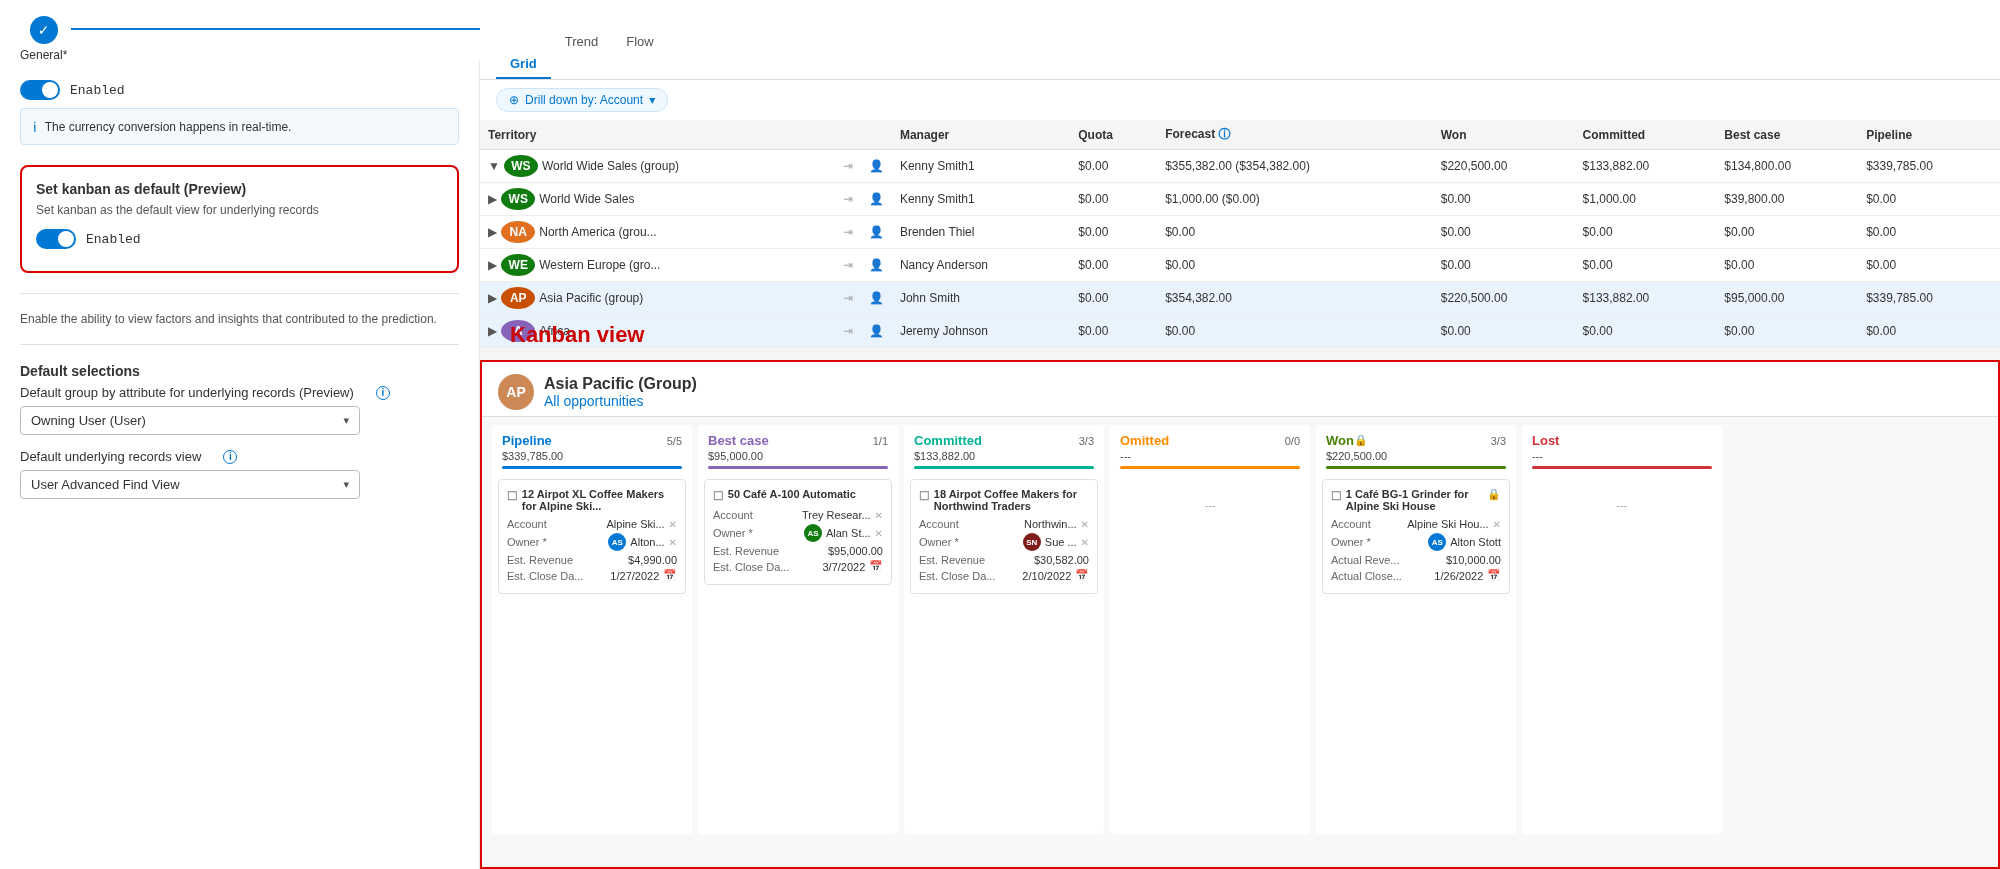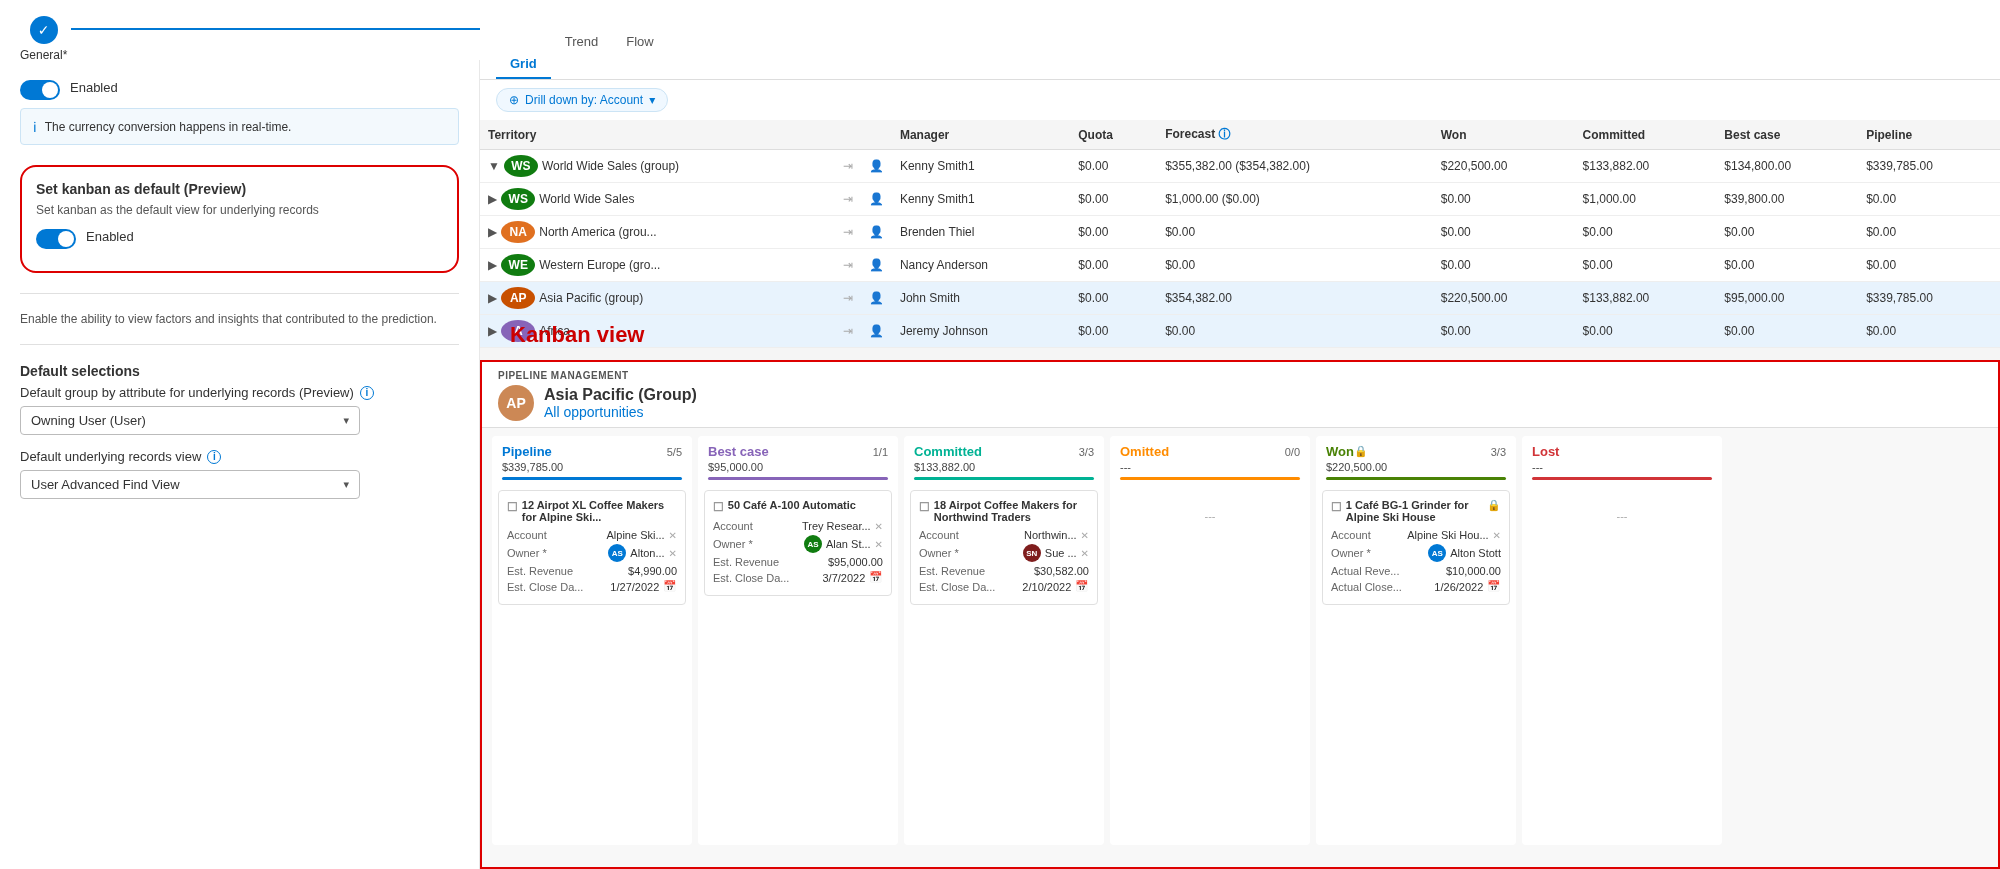--- a/index.html
+++ b/index.html
@@ -17,47 +17,47 @@
     }
     .wizard-step-label { font-size: 12px; color: #333; margin-top: 4px; white-space: nowrap; }
     .wizard-line { flex: 1; height: 2px; background: #0078d4; margin: 0 4px; margin-bottom: 20px; min-width: 60px; }
 
     
     .left-panel {
       position: absolute; top: 60px; left: 0; width: 480px; bottom: 0;
       background: #fff; padding: 20px; overflow-y: auto; border-right: 1px solid #e8e8e8;
     }
 
-    .toggle-row { display: flex; align-items: flex-start; gap: 10px; margin-bottom: 8px; }
+    .toggle-row { display: flex; align-items: center; gap: 10px; margin-bottom: 8px; font-family: Liberation Mono, monospace; }
     .toggle {
       width: 40px; height: 20px; background: #0078d4; border-radius: 10px; position: relative; cursor: pointer;
     }
     .toggle::after {
       content: ''; width: 16px; height: 16px; background: #fff; border-radius: 50%;
       position: absolute; top: 2px; right: 2px;
     }
     .toggle.off { background: #bbb; }
     .toggle.off::after { right: auto; left: 2px; }
     .toggle-label { font-size: 13px; color: #333; }
 
     .info-box {
       display: flex; align-items: center; gap: 8px; background: #f3f9fd; border: 1px solid #cce4f5;
       border-radius: 4px; padding: 8px 12px; margin-bottom: 20px; color: #333; font-size: 12px;
     }
     .info-icon { color: #0078d4; font-size: 14px; }
 
     .kanban-section {
-      border: 2px solid #d00; border-radius: 16px; padding: 14px; margin-bottom: 20px;
+      border: 2px solid #d00; border-radius: 8px; padding: 14px; margin-bottom: 20px;
     }
     .section-title { font-size: 14px; font-weight: 600; color: #333; margin-bottom: 6px; }
     .section-desc { font-size: 12px; color: #555; margin-bottom: 12px; }
 
     .divider { border: none; border-top: 1px solid #e0e0e0; margin: 18px 0; }
 
-    .field-label { font-size: 13px; color: #333; margin-bottom: 6px; display: flex; align-items: center; gap: 6px; }
+    .field-label { font-size: 13px; color: #333; margin-bottom: 6px; display: flex; align-items: center; gap: 22px; }
     .select-box {
       width: 340px; border: 1px solid #bbb; border-radius: 4px; padding: 6px 10px;
       display: flex; align-items: center; justify-content: space-between; background: #fff;
       cursor: pointer; margin-bottom: 14px; font-size: 13px; color: #333;
     }
     .select-box .chevron { color: #555; font-size: 11px; }
 
     
     .right-panel {
       position: absolute; top: 0; left: 480px; right: 0; bottom: 0; background: #f5f5f5; overflow: hidden;
@@ -371,21 +371,20 @@
   </tr>
           </tbody>
       </table>
     </div>
   </div>
 
   <div class="kanban-label">Kanban view</div>
 
   <div class="kanban-area">
     <div class="kanban-header">
-      <div class="pipeline-label">PIPELINE MANAGEMENT</div>
       <div class="kanban-title-row">
         <div class="kanban-avatar">AP</div>
         <div>
           <div class="kanban-title">Asia Pacific (Group)</div>
           <div class="kanban-sub">All opportunities</div>
         </div>
       </div>
     </div>
 
     <div class="kanban-columns" id="kanban-columns">

